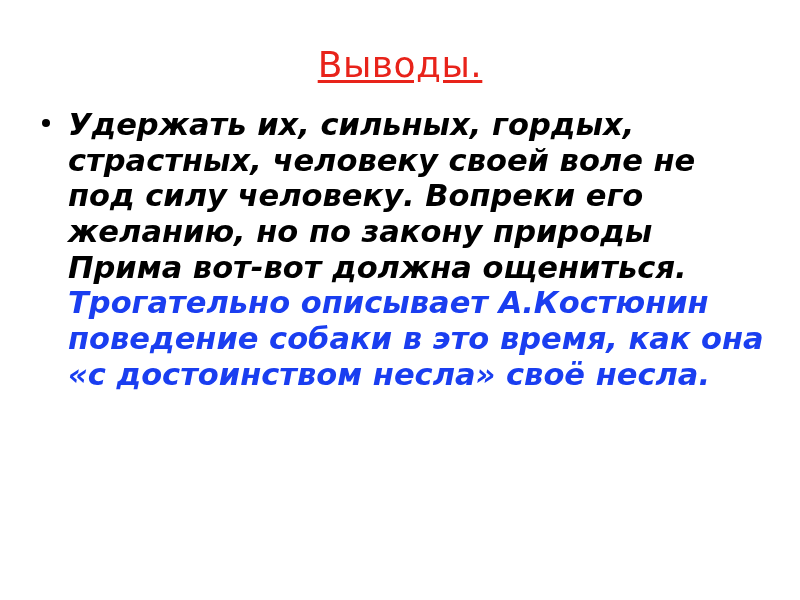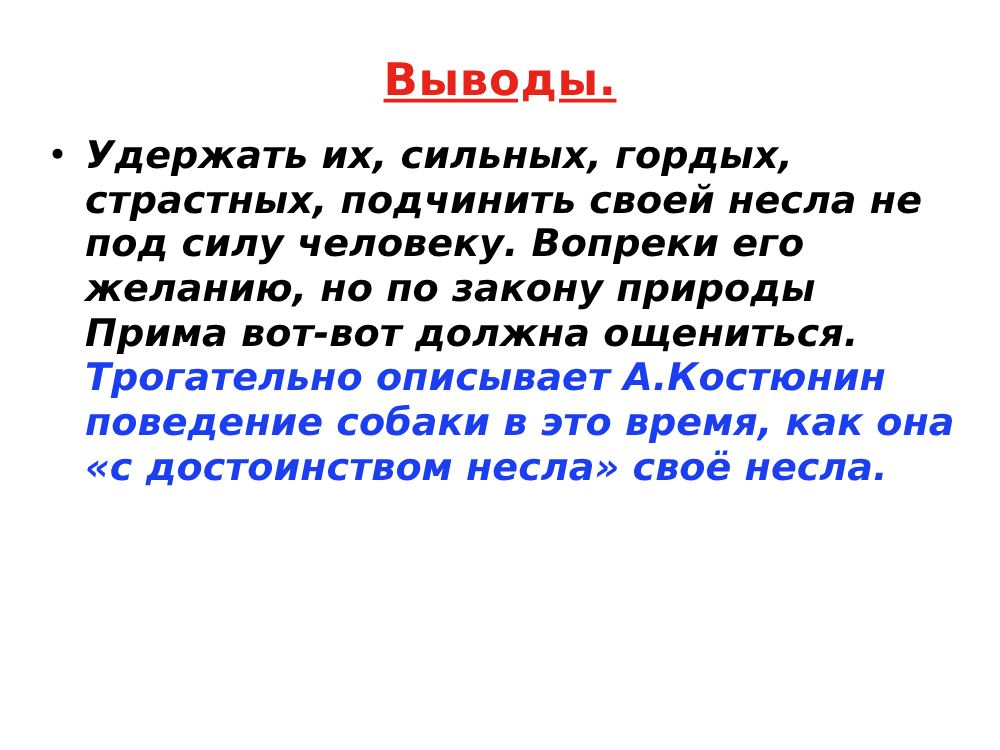--- a/index.html
+++ b/index.html
@@ -15,21 +15,21 @@
   }
   .slide {
     position: relative;
     width: 800px;
     height: 600px;
     box-sizing: border-box;
   }
   .slide-title {
     text-align: center;
     color: #e8231a;
-    font-weight: bold;
+    font-weight: normal;
     font-size: 36px;
     letter-spacing: 0.5px;
     margin: 0;
     padding-top: 44px;
     text-decoration: underline;
     text-underline-offset: 3px;
     font-family: "DejaVu Sans", sans-serif;
   }
   .body-block {
     margin: 22px 0 0 0;
@@ -66,18 +66,18 @@
 </head>
 <body>
 
 <div class="slide">
 
   <h1 class="slide-title">Выводы.</h1>
 
   <div class="body-block">
     <div class="bullet-item">
       <span class="bullet-dot"></span>
-      <span class="seg seg-black">Удержать их, сильных, гордых, страстных, подчинить своей несла не под силу человеку. Вопреки его желанию, но по закону природы Прима вот-вот должна ощениться. </span>
+      <span class="seg seg-black">Удержать их, сильных, гордых, страстных, человеку своей воле не под силу человеку. Вопреки его желанию, но по закону природы Прима вот-вот должна ощениться. </span>
       <span class="seg seg-blue">Трогательно описывает А.Костюнин поведение собаки в это время, как она «с достоинством несла» своё несла.</span>
     </div>
   </div>
 
 </div>
 
 </body></html>

